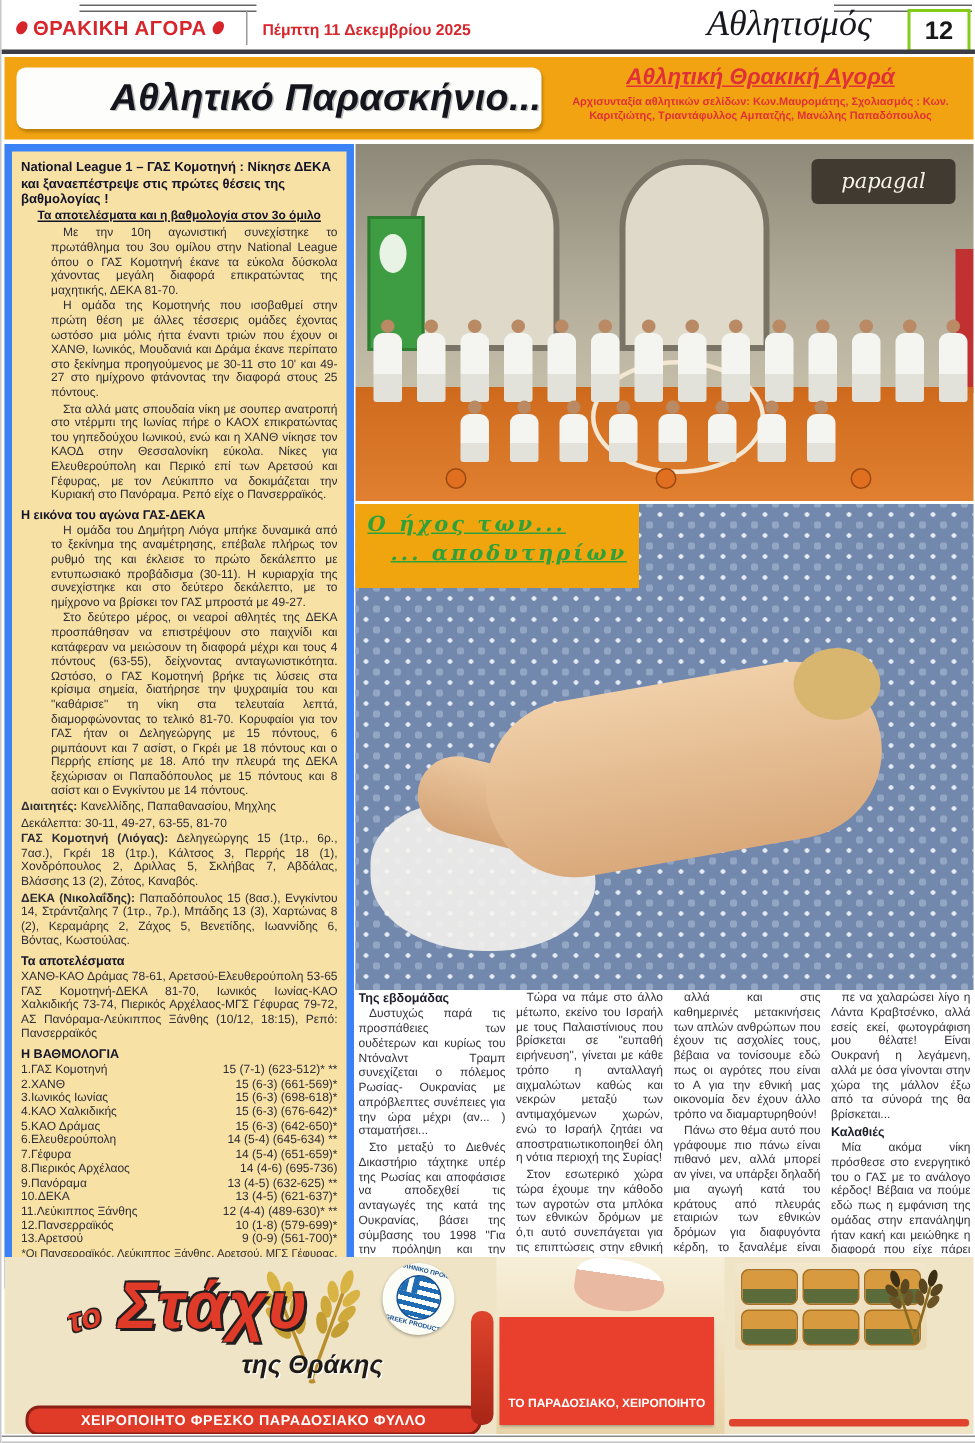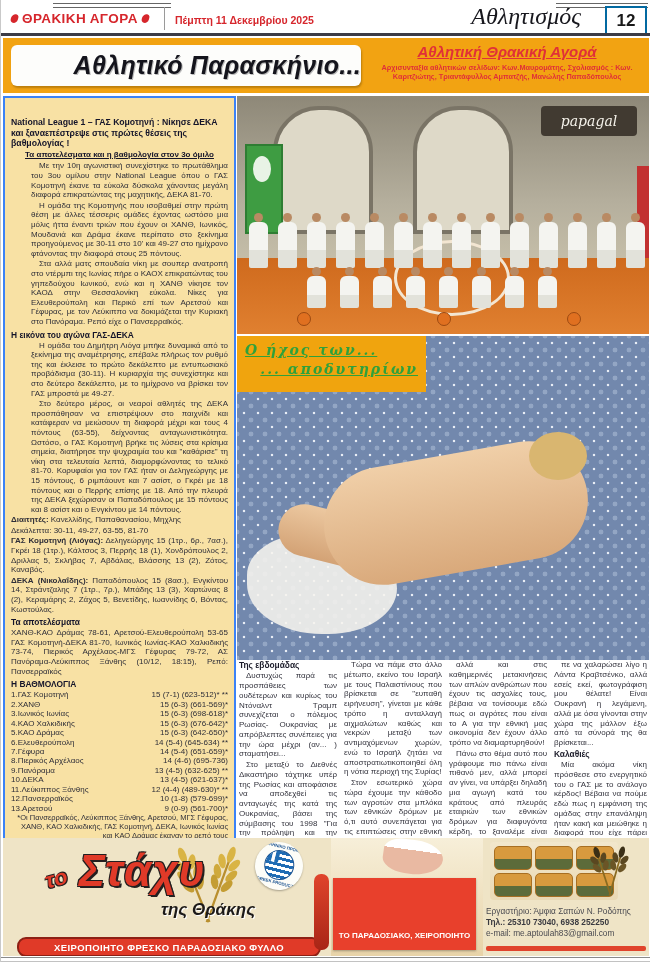--- a/index.html
+++ b/index.html
@@ -10,36 +10,36 @@
   .topline{position:absolute;height:3px;border-top:1px solid #666;border-bottom:1px solid #666;top:3px;}
   .tl-left{left:52px;width:118px;}
   .tl-right{right:3px;width:92px;}
   .logo{position:absolute;left:10px;top:11px;display:flex;align-items:center;gap:4px;}
   .logo-text{color:#d6262c;font-weight:bold;font-size:13.5px;letter-spacing:.4px;}
   .orn{width:7px;height:9px;background:#d6262c;border-radius:60% 40% 55% 45%;transform:rotate(18deg);display:inline-block;}
   .vsep{position:absolute;left:163px;top:7px;height:23px;border-left:1px solid #9a9a9a;}
   .date{position:absolute;left:174px;top:14px;color:#d6262c;font-weight:bold;font-size:10.5px;}
   .section-title{position:absolute;right:70px;top:3px;font-family:"Liberation Serif",serif;
                  font-style:italic;font-size:24px;color:#17171d;}
-  .pagenum{position:absolute;right:4px;top:6px;width:38px;height:25px;border:2px solid #0369a1;
+  .pagenum{position:absolute;right:4px;top:6px;width:38px;height:25px;border:2px solid #84cc16;
            font-size:17px;font-weight:bold;display:flex;align-items:center;justify-content:center;color:#191919;}
   .header-rule{position:absolute;left:0;top:33px;width:650px;height:3px;background:#3c3c46;}
   
   .banner{position:absolute;left:2px;top:38px;width:646px;height:55px;background:#f2a312;}
   .banner-white{position:absolute;left:8px;top:7px;width:350px;height:41px;background:#fdfdfb;
                 border-radius:6px;display:flex;align-items:center;justify-content:flex-end;
                 box-shadow:1px 2px 2px rgba(90,60,0,.35);}
   .banner-title{font-size:25px;font-weight:bold;font-style:italic;color:#14141c;letter-spacing:.3px;
                 text-shadow:1px 1px 0 #bbb;}
   .banner-right{position:absolute;left:366px;top:5px;width:276px;text-align:center;color:#e03038;}
   .banner-sub{font-size:15px;font-weight:bold;font-style:italic;text-decoration:underline;margin-bottom:3px;}
   .banner-credits{font-size:7.3px;font-weight:bold;line-height:1.3;}
   
   .article{position:absolute;left:2px;top:96px;width:233px;height:763px;background:#f8e1a4;
-           border:2px solid #3b82f6;box-sizing:border-box;padding:19px 6px;overflow:hidden;
+           border:5px solid #3b82f6;box-sizing:border-box;padding:5px 6px;overflow:hidden;
            color:#2e2e38;font-size:8px;line-height:1.2;}
   .article p{margin:0 0 1px;text-align:justify;}
   .article .ind{text-indent:8px;margin-left:20px;}
   .headline{margin:0 0 1px;font-size:8.7px;line-height:1.22;font-weight:bold;color:#14142a;}
   .subhead{font-weight:bold;color:#14142a;text-align:center;margin-bottom:2px;}
   .subhead span{text-decoration:underline;}
   .article h2{margin:3px 0 1px;font-size:8.4px;color:#14142a;}
   .srow{display:flex;justify-content:space-between;line-height:1.18;}
   .srow .rec{text-align:right;}
   .note{text-align:right !important;font-size:7.5px;line-height:1.2;}
@@ -374,22 +374,17 @@
       </g>
       <g transform="rotate(-18 50 92)">
         <line x1="50" y1="96" x2="50" y2="22" stroke="#8a6a20" stroke-width="3"></line>
         <ellipse cx="50" cy="18" rx="5" ry="10" fill="#3b2f16"></ellipse>
         <ellipse cx="42" cy="30" rx="5" ry="9" fill="#5a4720" transform="rotate(-28 42 30)"></ellipse>
         <ellipse cx="58" cy="30" rx="5" ry="9" fill="#5a4720" transform="rotate(28 58 30)"></ellipse>
         <ellipse cx="42" cy="44" rx="5" ry="9" fill="#6b5526" transform="rotate(-28 42 44)"></ellipse>
         <ellipse cx="58" cy="44" rx="5" ry="9" fill="#6b5526" transform="rotate(28 58 44)"></ellipse>
       </g>
     </svg>
-    <div class="ad-contact">
-      <div>Εργαστήριο: Άμφια Σαπών Ν. Ροδόπης</div>
-      <div class="bold">Τηλ.: 25310 73040, 6938 252250</div>
-      <div>e-mail: me.aptoulah83@gmail.com</div>
-    </div>
     <div class="contact-underline"></div>
   </div>
 
   <div class="bottom-rule"></div>
 </div>
 
 </body></html>

